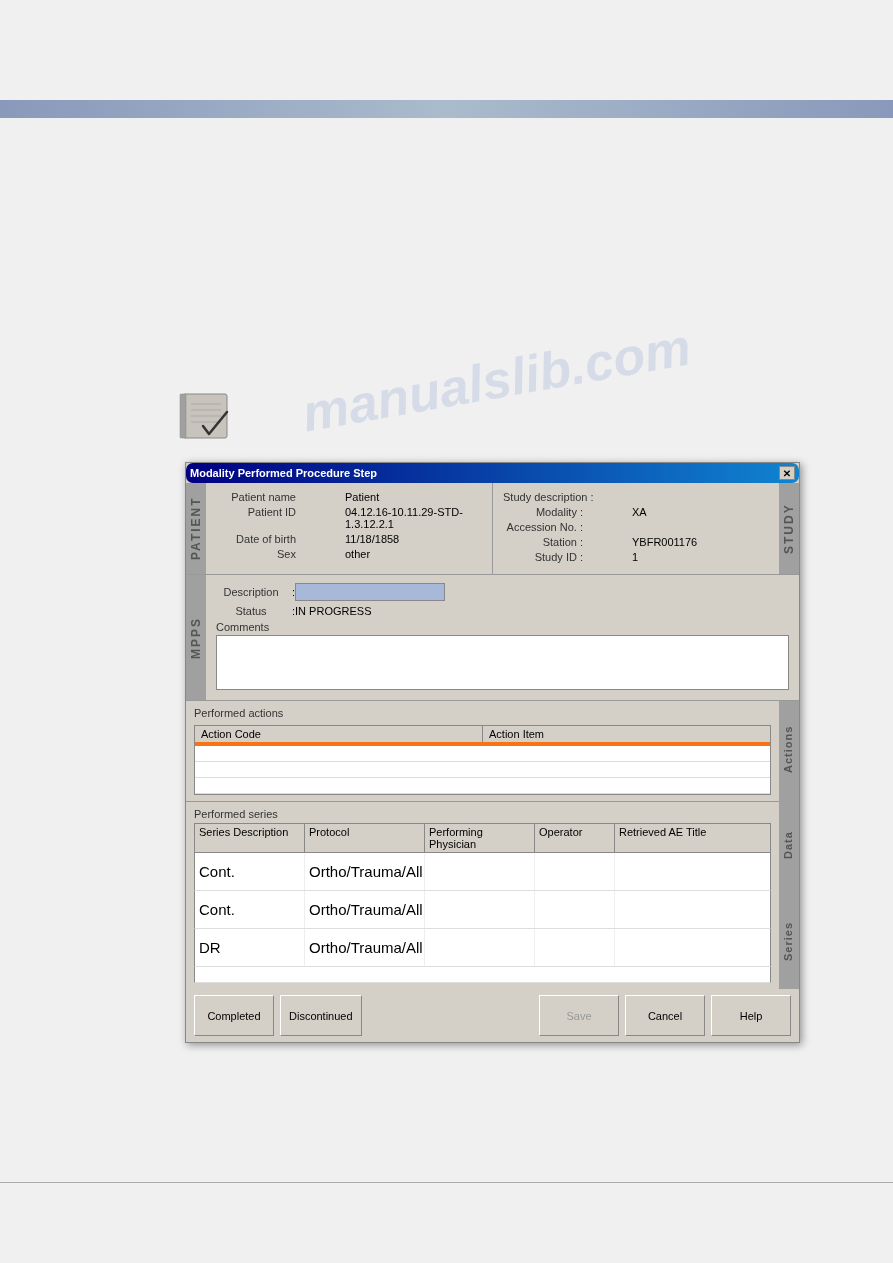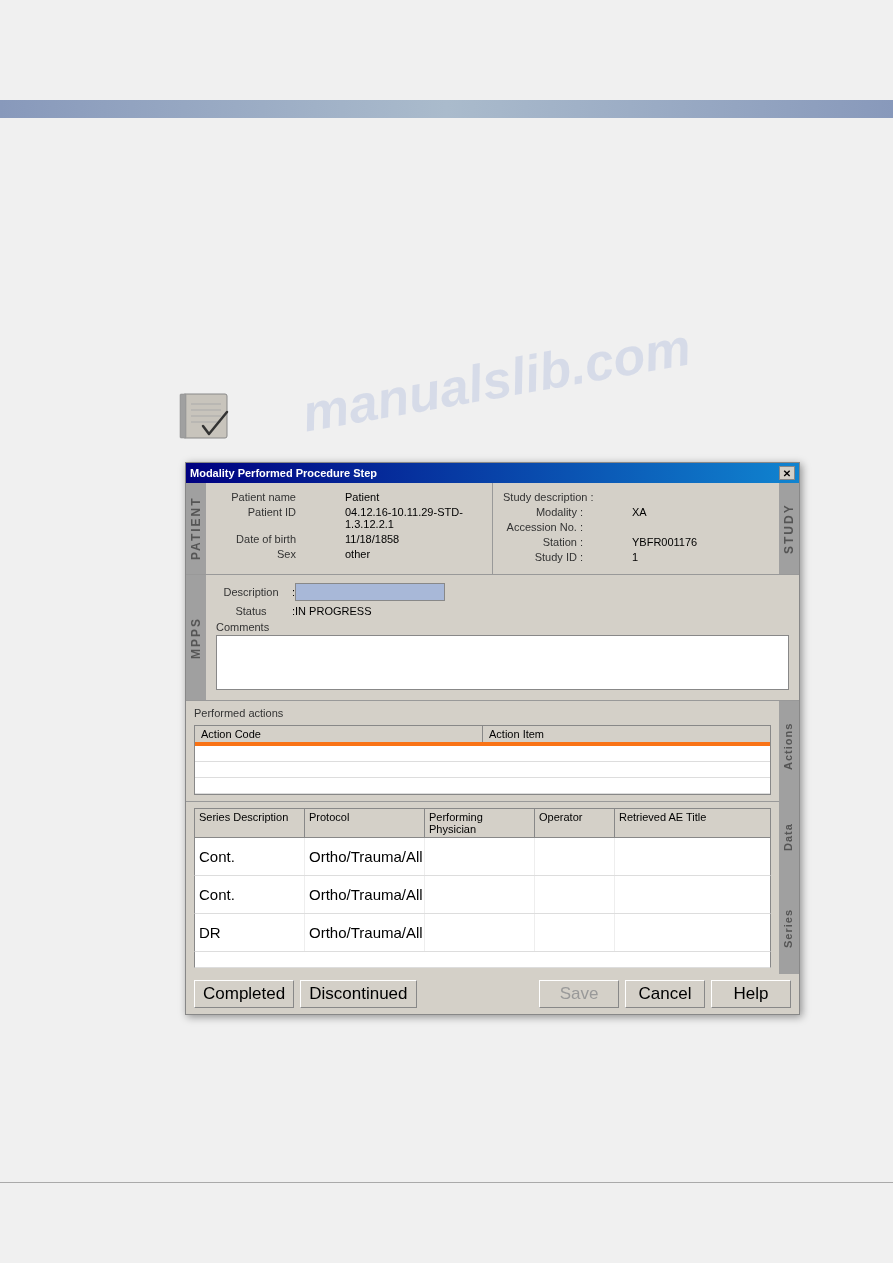--- a/index.html
+++ b/index.html
@@ -63,20 +63,21 @@
     }
 
     
     .dialog-titlebar {
       height: 20px;
       background: linear-gradient(to right, #000080, #1084d0);
       display: flex;
       align-items: center;
       justify-content: space-between;
       padding: 0 4px;
+      border-radius: 7px;
     }
     .dialog-title-text {
       color: white;
       font-size: 11px;
       font-weight: bold;
     }
     .dialog-close-btn {
       width: 16px;
       height: 14px;
       background: #d4d0c8;
@@ -300,27 +301,27 @@
 
     
     .dialog-buttons {
       display: flex;
       padding: 6px 8px;
       background: #d4d0c8;
       gap: 6px;
       align-items: center;
     }
     .btn {
-      height: 28px;
+      height: 41px;
       min-width: 80px;
       background: #d4d0c8;
       border: 1px solid #888;
       border-top-color: #fff;
       border-left-color: #fff;
-      font-size: 17px;
+      font-size: 11px;
       cursor: pointer;
       padding: 0 8px;
     }
     .btn-disabled {
       color: #999;
       cursor: default;
     }
     .btn-spacer {
       flex: 1;
     }
@@ -450,20 +451,21 @@
               <span class="th">Action Code</span>
               <span class="th">Action Item</span>
             </div>
             <div class="table-row-empty"></div>
             <div class="table-row-empty"></div>
             <div class="table-row-empty"></div>
           </div>
         </div>
 
         <div class="series-content">
+          <div class="section-title">Performed series</div>
           <div class="series-table-header">
             <span class="series-th series-th-desc">Series Description</span>
             <span class="series-th series-th-protocol">Protocol</span>
             <span class="series-th series-th-physician">Performing Physician</span>
             <span class="series-th series-th-operator">Operator</span>
             <span class="series-th series-th-ae">Retrieved AE Title</span>
           </div>
 
           <div class="series-data-row">
             <span class="series-td series-td-desc">Cont.</span>

